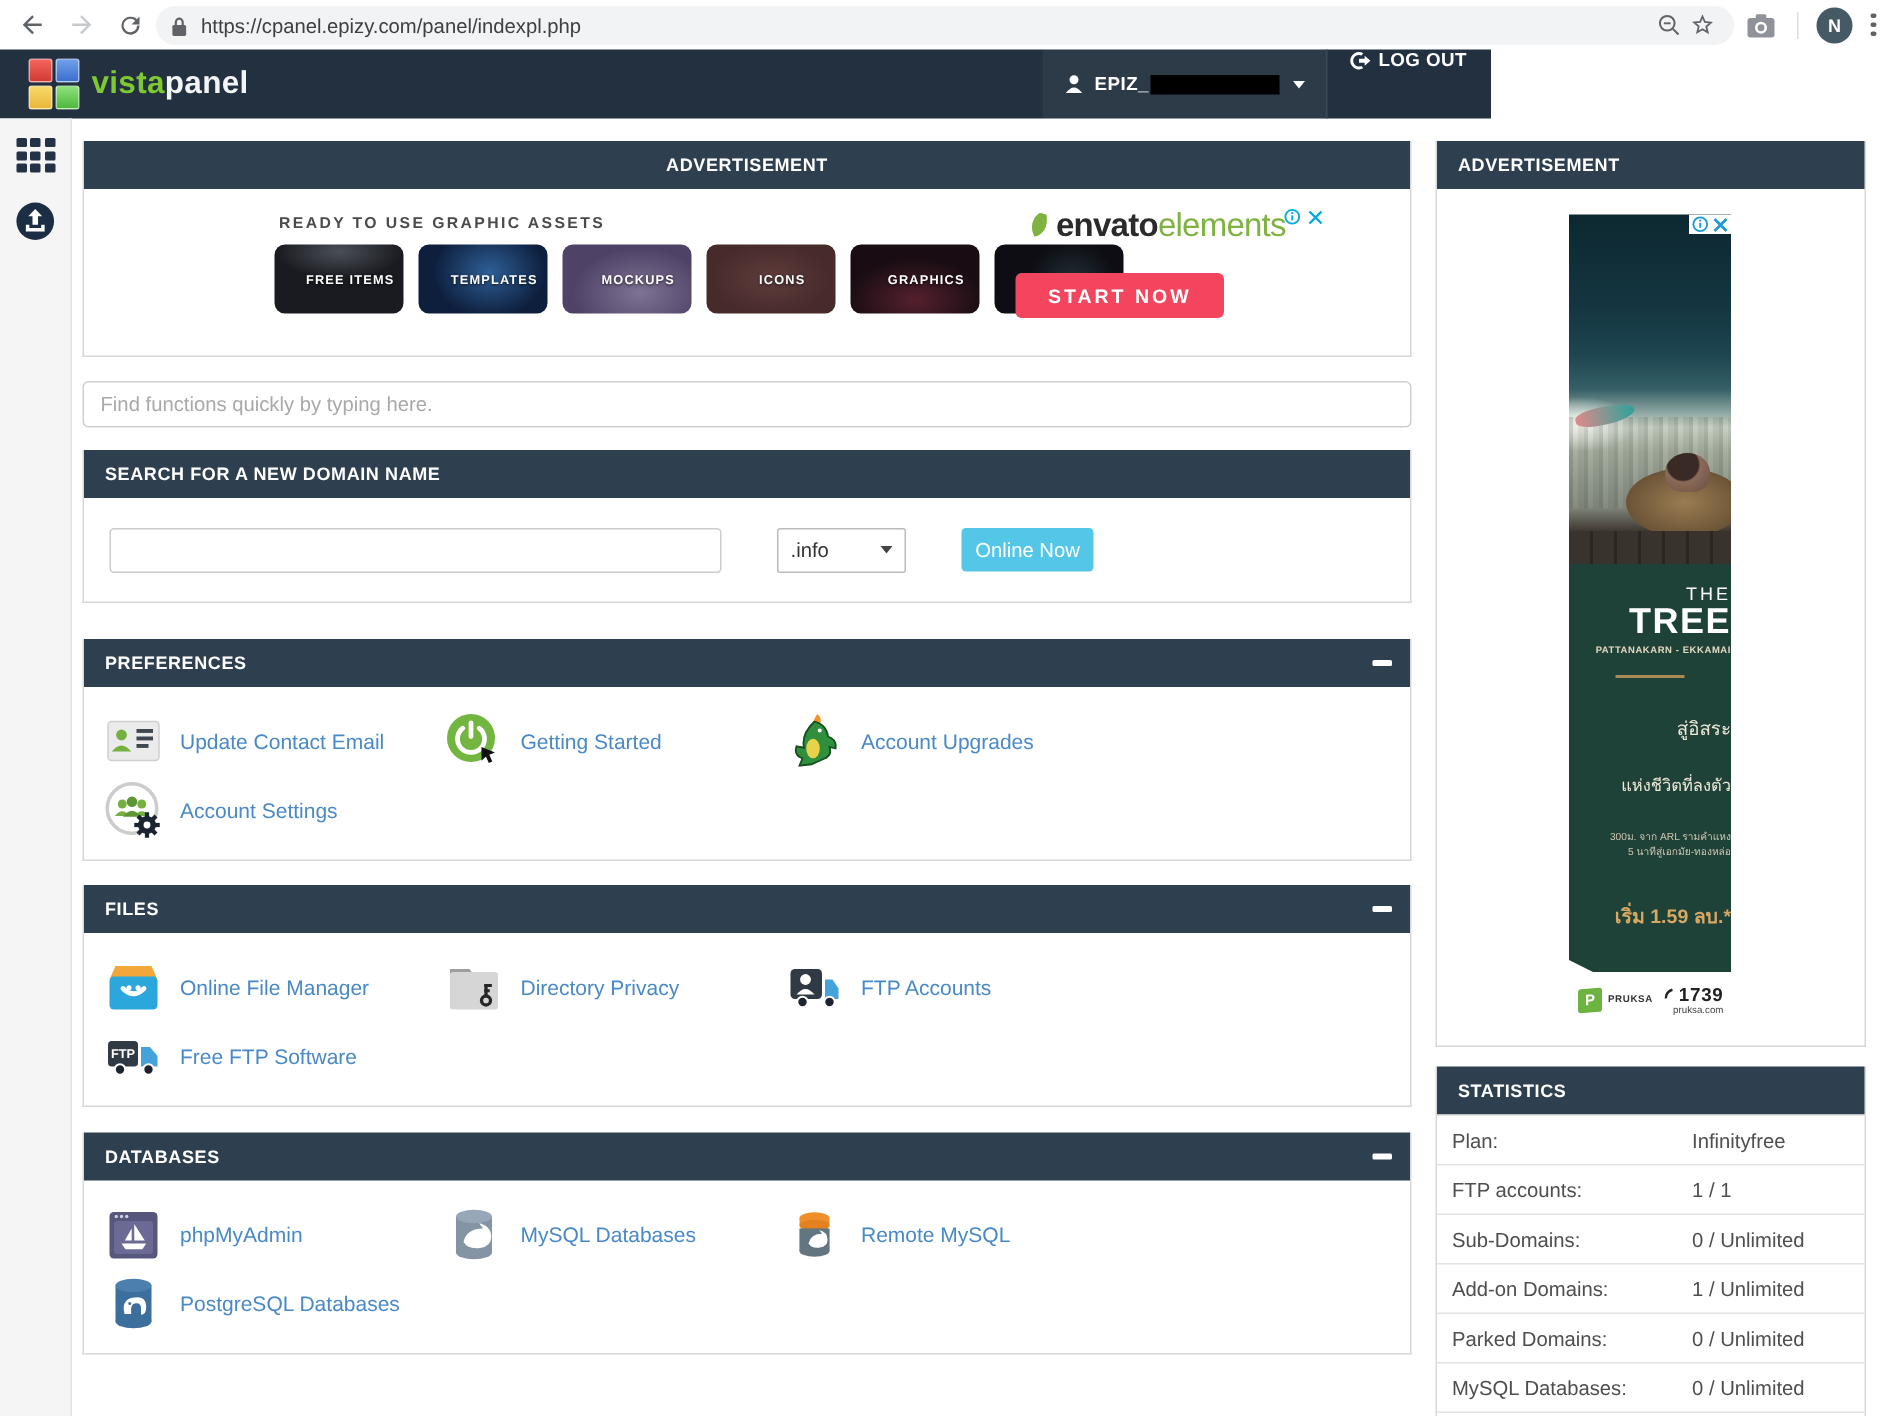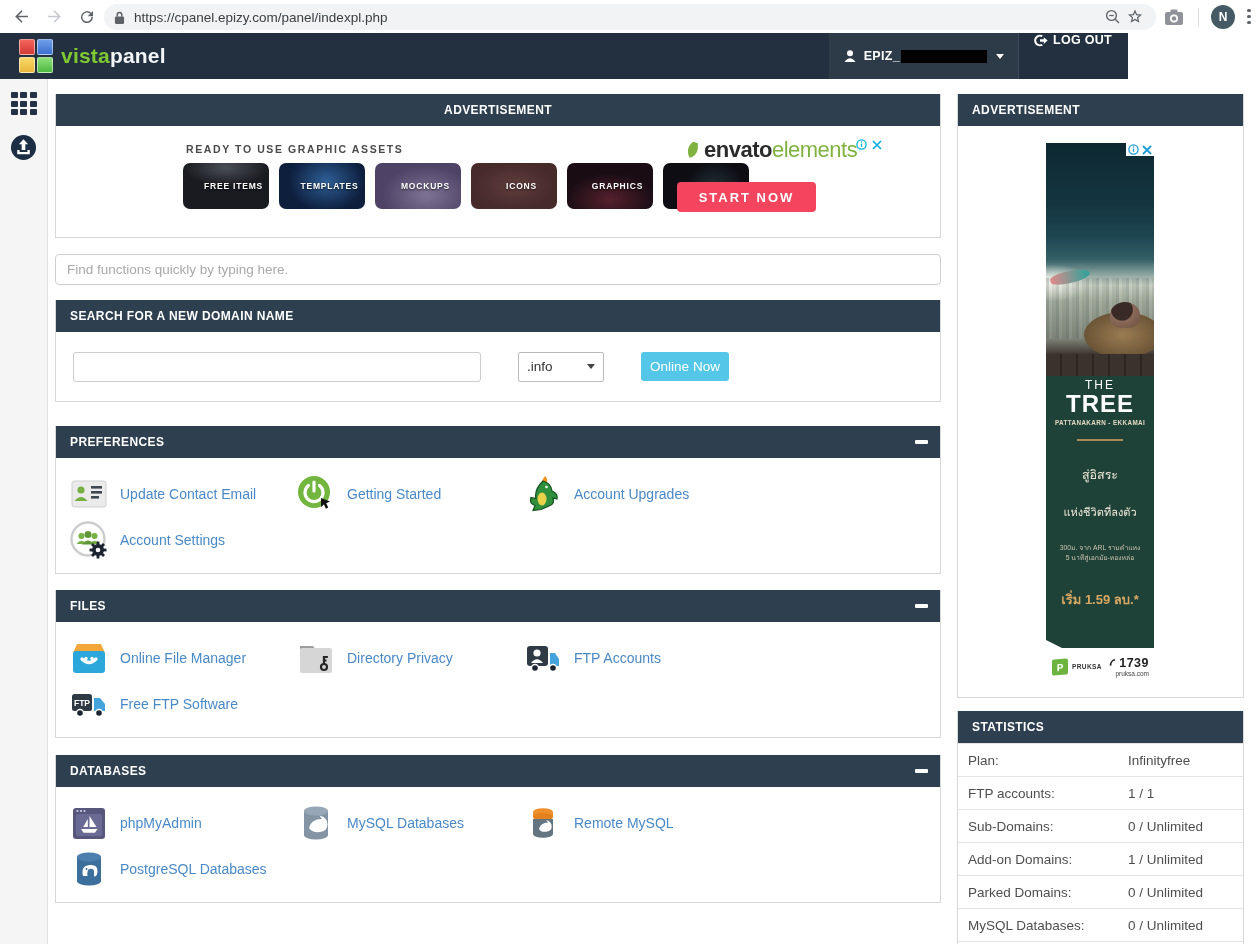--- a/index.html
+++ b/index.html
@@ -16,21 +16,21 @@
   .omni-ic{width:22px;height:22px;display:flex;align-items:center;justify-content:center;cursor:pointer;}
   .chrome-right{position:absolute;right:0;top:0;height:33px;display:flex;align-items:center;}
   .ext-cam{width:24px;height:24px;margin-right:12px;cursor:pointer;}
   .chrome-sep{width:1px;height:18px;background:#dadce0;margin-right:12px;}
   .avatar{width:24px;height:24px;border-radius:50%;background:#455a64;color:#fff;font-size:12px;font-weight:bold;
           display:flex;align-items:center;justify-content:center;margin-right:12px;cursor:pointer;}
   .menu-dots{width:4px;margin-right:5px;cursor:pointer;}
   .menu-dots i{display:block;width:3.5px;height:3.5px;border-radius:50%;background:#5f6368;margin:2.5px 0;}
 
   
-  .navbar{position:absolute;left:0;top:33px;width:1128px;height:46px;background:#22303f;display:flex;align-items:center;}
+  .navbar{position:absolute;left:0;top:33px;width:994px;height:46px;background:#22303f;display:flex;align-items:center;}
   .brand{display:flex;align-items:center;margin-left:19px;cursor:default;}
   .logo-squares{display:grid;grid-template-columns:16px 16px;grid-template-rows:16px 16px;gap:2px;margin-right:8px;}
   .logo-squares i{border-radius:2px;border:1px solid rgba(255,255,255,.5);box-sizing:border-box;}
   .sq-red{background:linear-gradient(180deg,#f4645c,#d33a35);}
   .sq-blue{background:linear-gradient(180deg,#6f9fe8,#3c6fd0);}
   .sq-yellow{background:linear-gradient(180deg,#f8d967,#e8b73c);}
   .sq-green{background:linear-gradient(180deg,#8ee07a,#4db840);}
   .brand-text{font-size:21px;font-weight:bold;letter-spacing:.2px;}
   .brand-vista{color:#7ec932;}
   .brand-panel{color:#f2f4f6;}
@@ -113,21 +113,21 @@
   .p-feather{position:absolute;left:4px;top:128px;width:40px;height:12px;border-radius:50% 60% 60% 50%;
     background:linear-gradient(90deg,#e08a8a,#2ba39b);transform:rotate(-12deg);}
   .p-nest{position:absolute;right:-8px;bottom:18px;width:78px;height:46px;border-radius:50%;
     background:radial-gradient(#9a7c52,#6b5436 70%,#4a3a26);}
   .p-woman{position:absolute;right:14px;bottom:48px;width:30px;height:26px;border-radius:50% 50% 40% 40%;
     background:radial-gradient(circle at 40% 30%,#3a2a26 40%,#8a6a58 45%,#6b4f42);}
   .p-floor{position:absolute;left:0;bottom:0;width:100%;height:22px;
     background:repeating-linear-gradient(90deg,#3a322c 0 14px,#2c2620 14px 16px);}
   .ad-badges{position:absolute;right:0;top:0;display:flex;}
   .badge{width:14px;height:13px;background:#fff;display:flex;align-items:center;justify-content:center;cursor:pointer;}
-  .greenblk{width:108px;height:272px;background:#1e4138;text-align:center;color:#efe9da;box-sizing:border-box;padding-top:2px;}
+  .greenblk{width:108px;height:272px;background:#1e4138;text-align:right;color:#efe9da;box-sizing:border-box;padding-top:13px;}
   .g-the{font-size:12px;letter-spacing:2px;color:#fff;}
   .g-tree{font-size:24px;font-weight:bold;letter-spacing:1px;color:#fff;line-height:24px;}
   .g-sub{font-size:6.3px;letter-spacing:.4px;color:#e3d9c2;margin-top:3px;font-weight:bold;}
   .g-div{width:46px;height:2px;background:#a98a55;margin:13px auto 0;}
   .g-thai1{font-size:12.5px;margin-top:24px;color:#f0e9d8;}
   .g-thai2{font-size:11px;margin-top:18px;color:#f0e9d8;}
   .g-small{font-size:6.8px;margin-top:22px;line-height:10px;color:#cfc6b0;}
   .g-price{font-size:13px;margin-top:26px;color:#d8a863;font-weight:bold;}
   .adfoot{width:108px;height:37px;background:#fff;display:flex;align-items:center;position:relative;}
   .adfoot:before{content:"";position:absolute;left:0;top:-8px;border-left:16px solid #fff;border-top:8px solid transparent;}

